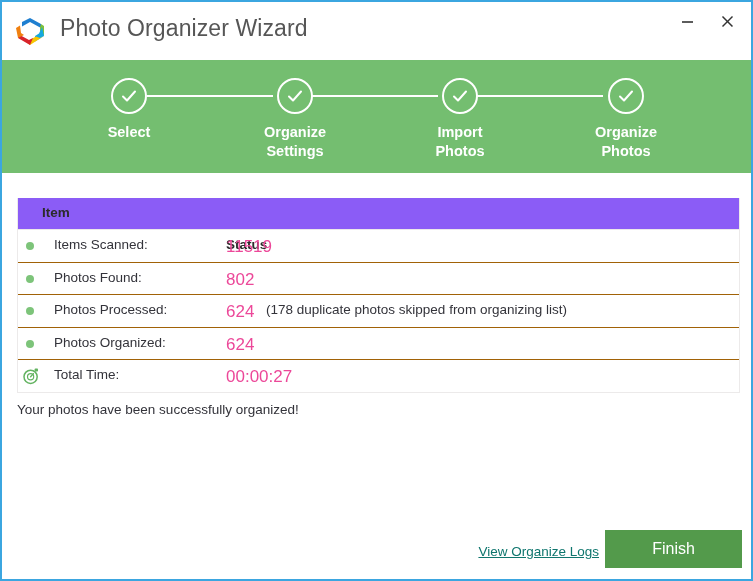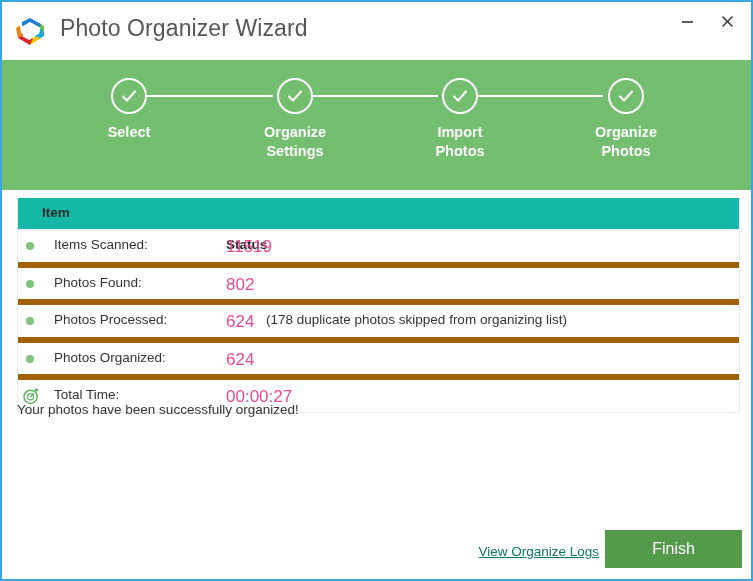--- a/index.html
+++ b/index.html
@@ -61,21 +61,21 @@
   .win-min { right: 46px; }
   .win-close { right: 6px; }
   .win-btn svg { display: block; }
 
   
   .stepper {
     position: absolute;
     left: 0;
     top: 58px;
     width: 749px;
-    height: 130px;
+    height: 113px;
     background: #74be70;
   }
   .steps-row {
     position: absolute;
     left: 0;
     top: 0;
     width: 749px;
     height: 113px;
   }
   .step {
@@ -119,21 +119,21 @@
     left: 15px;
     top: 196px;
     width: 723px;
     border: 1px solid #eceaea;
     border-top: none;
     box-sizing: border-box;
     background: #ffffff;
   }
   .t-head {
     height: 31px;
-    background: #14b8a6;
+    background: #8b5cf6;
     border-bottom: 1px solid #ece8ea;
     position: relative;
   }
   .t-head .col-item {
     position: absolute;
     left: 24px;
     top: 7px;
     font-size: 13.5px;
     font-weight: bold;
     color: #2b2b2b;
@@ -142,21 +142,21 @@
     position: absolute;
     left: 208px;
     top: 7px;
     font-size: 13.5px;
     font-weight: bold;
     color: #2b2b2b;
     margin-top: 32px;
   }
   .t-row {
     height: 31.5px;
-    border-bottom: 6px solid #a16207;
+    border-bottom: 1px solid #a16207;
     position: relative;
   }
   .t-row:last-child { border-bottom: none; }
   .bullet {
     position: absolute;
     left: 8px;
     top: 12px;
     width: 8px;
     height: 8px;
     border-radius: 50%;

